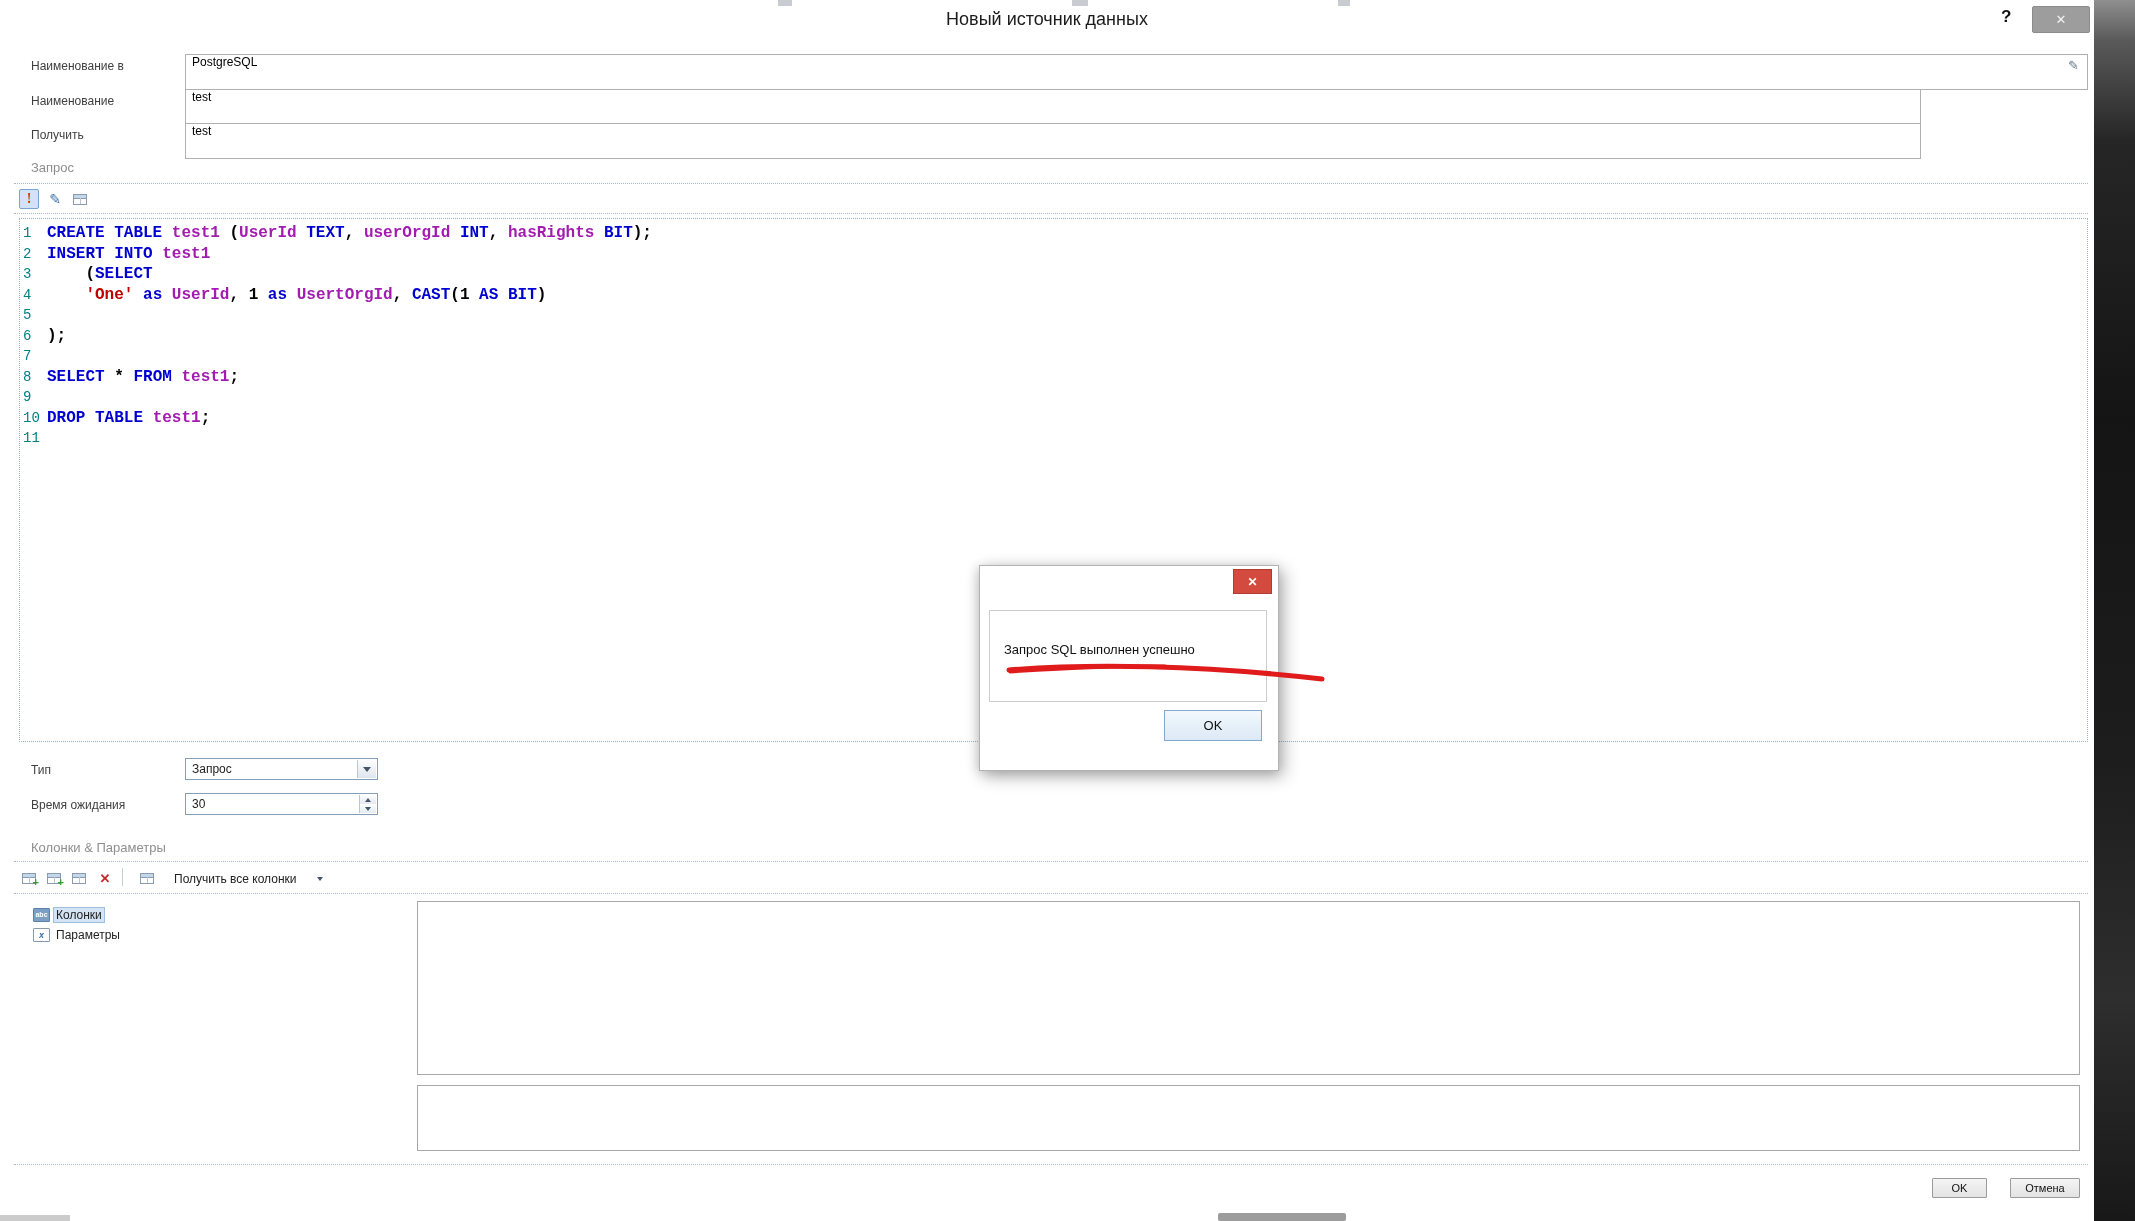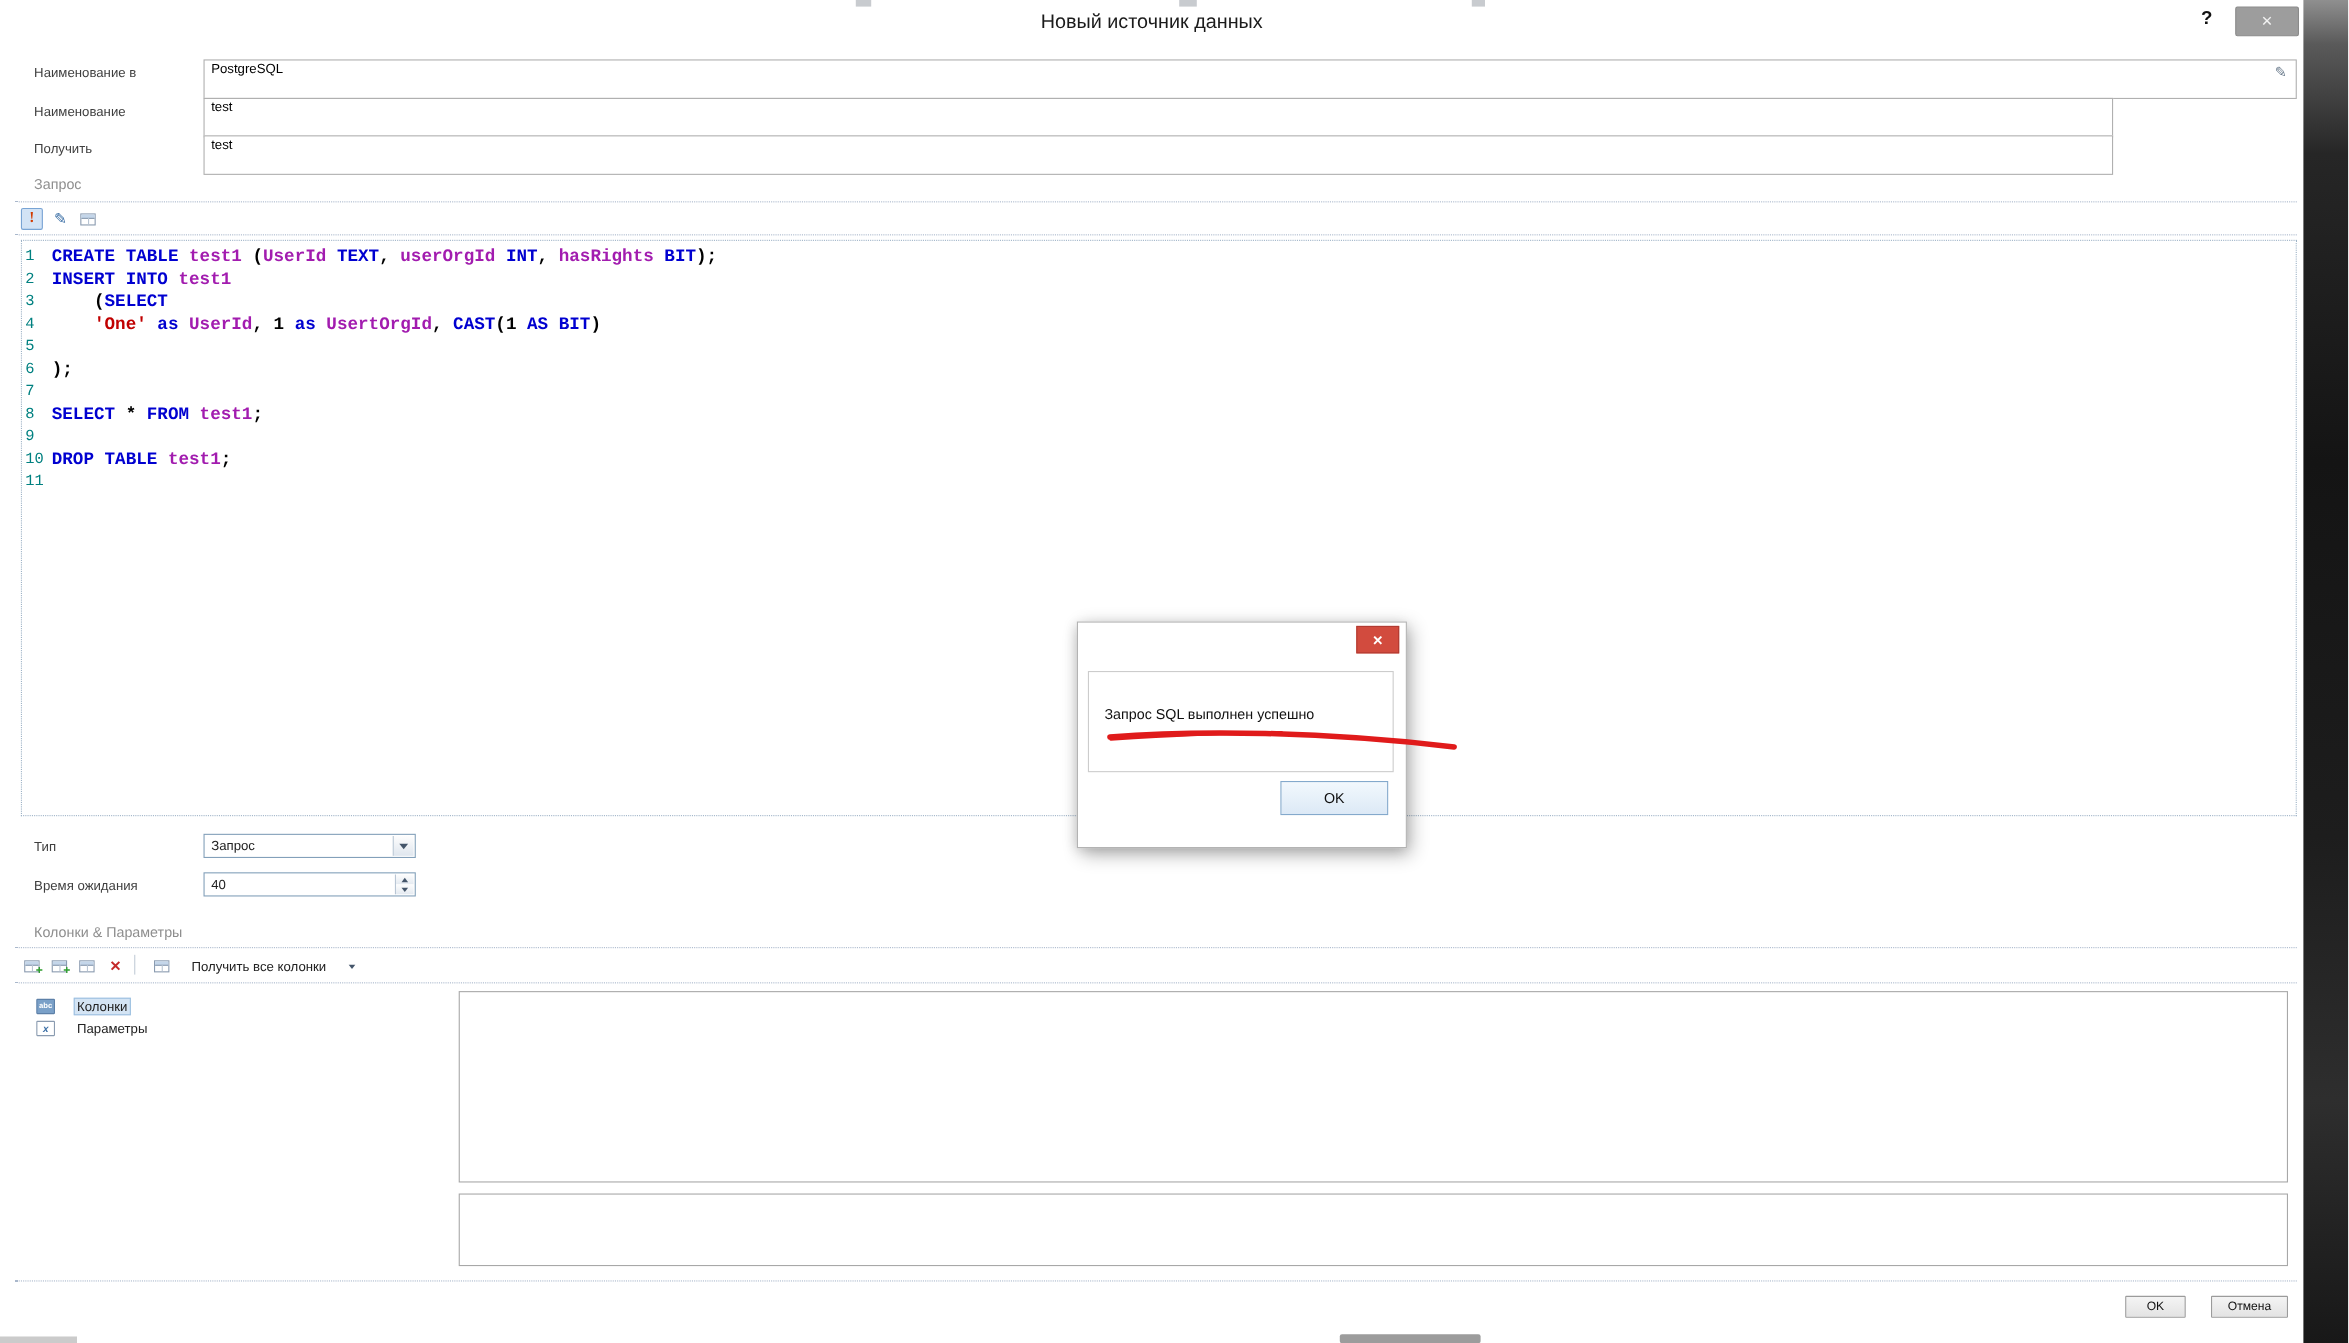--- a/index.html
+++ b/index.html
@@ -66,21 +66,21 @@
   .spin-btns{position:absolute;right:1px;top:1px;bottom:1px;width:16px;border-left:1px solid #b9c6d4;display:flex;flex-direction:column;}
   .spin-btns div{flex:1;display:flex;align-items:center;justify-content:center;background:linear-gradient(#fdfdfd,#e4eaf1);cursor:pointer;}
   .tri-up-s{width:0;height:0;border-left:3px solid transparent;border-right:3px solid transparent;border-bottom:4px solid #44556a;}
   .tri-down-s{width:0;height:0;border-left:3px solid transparent;border-right:3px solid transparent;border-top:4px solid #44556a;}
 
   
   .cp-tool{position:absolute;top:868px;height:20px;display:flex;align-items:center;justify-content:center;cursor:pointer;}
   .vsep{position:absolute;left:122px;top:868px;width:1px;height:18px;background:#c3cdd8;}
   .getall-btn{position:absolute;left:133px;top:867px;height:21px;display:flex;align-items:center;gap:20px;padding:0 6px;
     font-size:12px;color:#222;cursor:pointer;border:1px solid transparent;border-radius:2px;}
-  .tree-item{position:absolute;display:flex;align-items:center;gap:17px;font-size:12px;color:#222;cursor:pointer;height:17px;justify-content:flex-end;}
+  .tree-item{position:absolute;display:flex;align-items:center;gap:3px;font-size:12px;color:#222;cursor:pointer;height:17px;justify-content:flex-end;}
   .tree-item .label{padding:1px 3px;}
   .tree-item.sel .label{background:#d4e4f4;border:1px solid #9dc0e0;padding:0 2px;}
   .tree-ico{width:15px;height:12px;flex:none;display:flex;align-items:center;justify-content:center;
     font-size:8px;font-weight:bold;color:#fff;border-radius:1px;}
   .tree-ico.cols{background:#7aa0c8;border:1px solid #5d80a8;font-size:7px;letter-spacing:0;}
   .tree-ico.pars{background:#fff;border:1px solid #8a9bb0;color:#3a6ea5;font-size:9px;font-style:italic;}
   .panel{position:absolute;box-sizing:border-box;border:1px solid #a8a8a8;background:#fff;}
 
   
   .btn{position:absolute;box-sizing:border-box;background:linear-gradient(#f4f4f4,#e3e3e3);border:1px solid #9b9b9b;
@@ -167,21 +167,21 @@
   <div class="lbl" style="left:31px;top:763px;">Тип</div>
   <div class="combo">
     <span>Запрос</span>
     <span class="combo-arrowbox">
         <span class="tri-down"></span>
       </span>
   </div>
 
   <div class="lbl" style="left:31px;top:798px;">Время ожидания</div>
   <div class="spinner">
-    <span>40</span>
+    <span>30</span>
     <span class="spin-btns">
       <div>
           <span class="tri-up-s"></span>
         </div>
       <div>
           <span class="tri-down-s"></span>
         </div>
     </span>
   </div>
 

